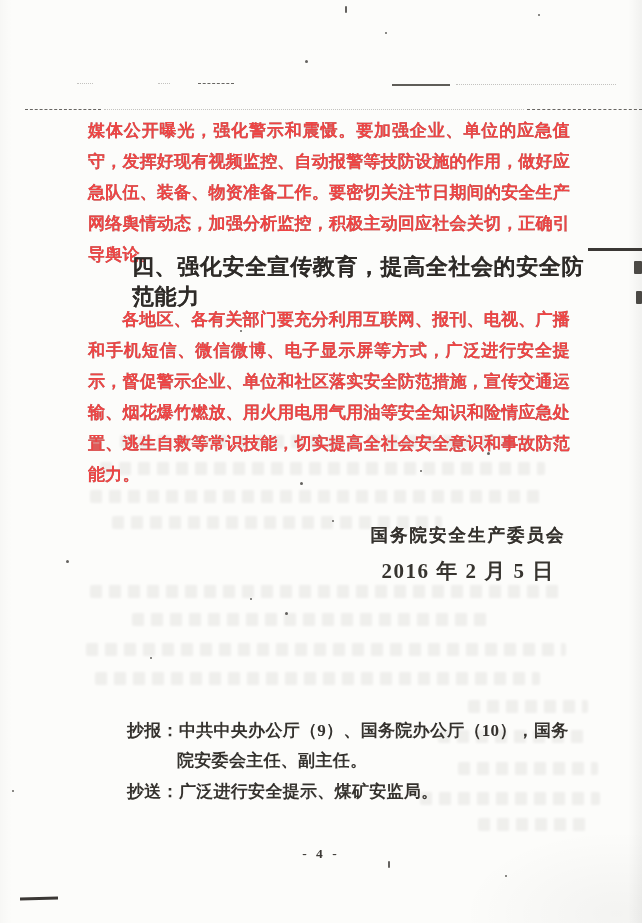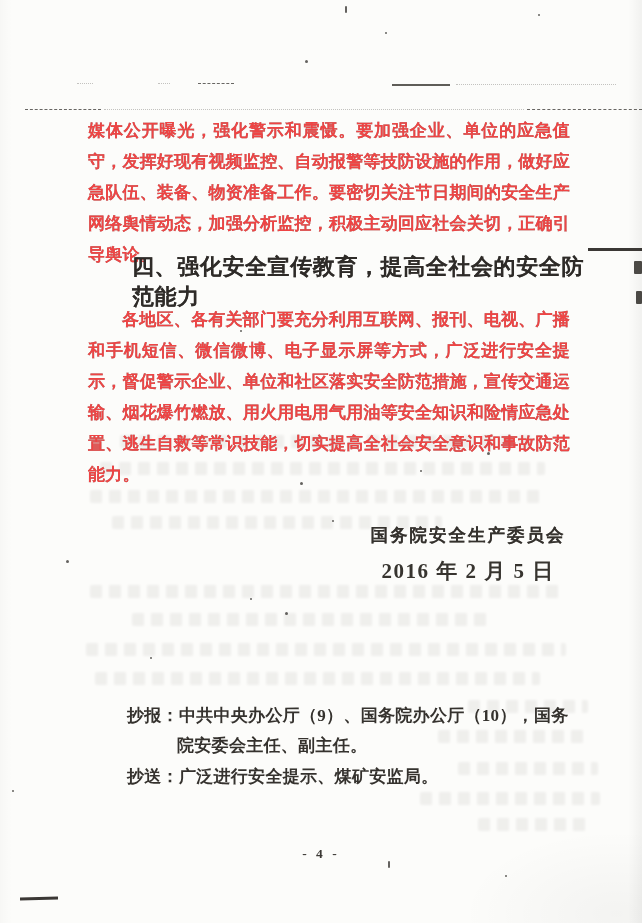--- a/index.html
+++ b/index.html
@@ -39,21 +39,21 @@
   .signature-block .issuer {
     font-size: 17.5px; font-weight: 700; letter-spacing: 2px; color: #34312d;
     text-shadow: 0 0 0.5px rgba(45,42,38,0.6);
   }
   .signature-block .date {
     margin-top: 10px; font-size: 21px; font-weight: 600; letter-spacing: 1.5px; color: #37342f;
   }
   .footer { position: absolute; top: 701px; left: 103px; width: 478px; }
   .footer .line { font-size: 17px; line-height: 30px; font-weight: 600; letter-spacing: 0.3px; }
   .footer .disclosure { margin-bottom: 3px; }
-  .copy-row { margin-top: 0; padding-left: 62px; text-indent: -50px; margin-left: 12px; }
+  .copy-row { margin-top: 15px; padding-left: 62px; text-indent: -50px; margin-left: 12px; }
   .copy-row.send { margin-top: 1px; }
   .page-number {
     position: absolute; top: 846px; left: 0; width: 642px; text-align: center;
     font-size: 13.5px; letter-spacing: 3px; font-weight: 600; color: #3c3935;
     font-family: "Liberation Serif", serif;
   }
   
   .artifact { position: absolute; pointer-events: none; }
   .dashline { height: 0; border-top: 1.6px dashed rgba(55,52,48,0.75); }
   .dashline.faint { border-top: 1.3px dotted rgba(90,85,80,0.35); }

